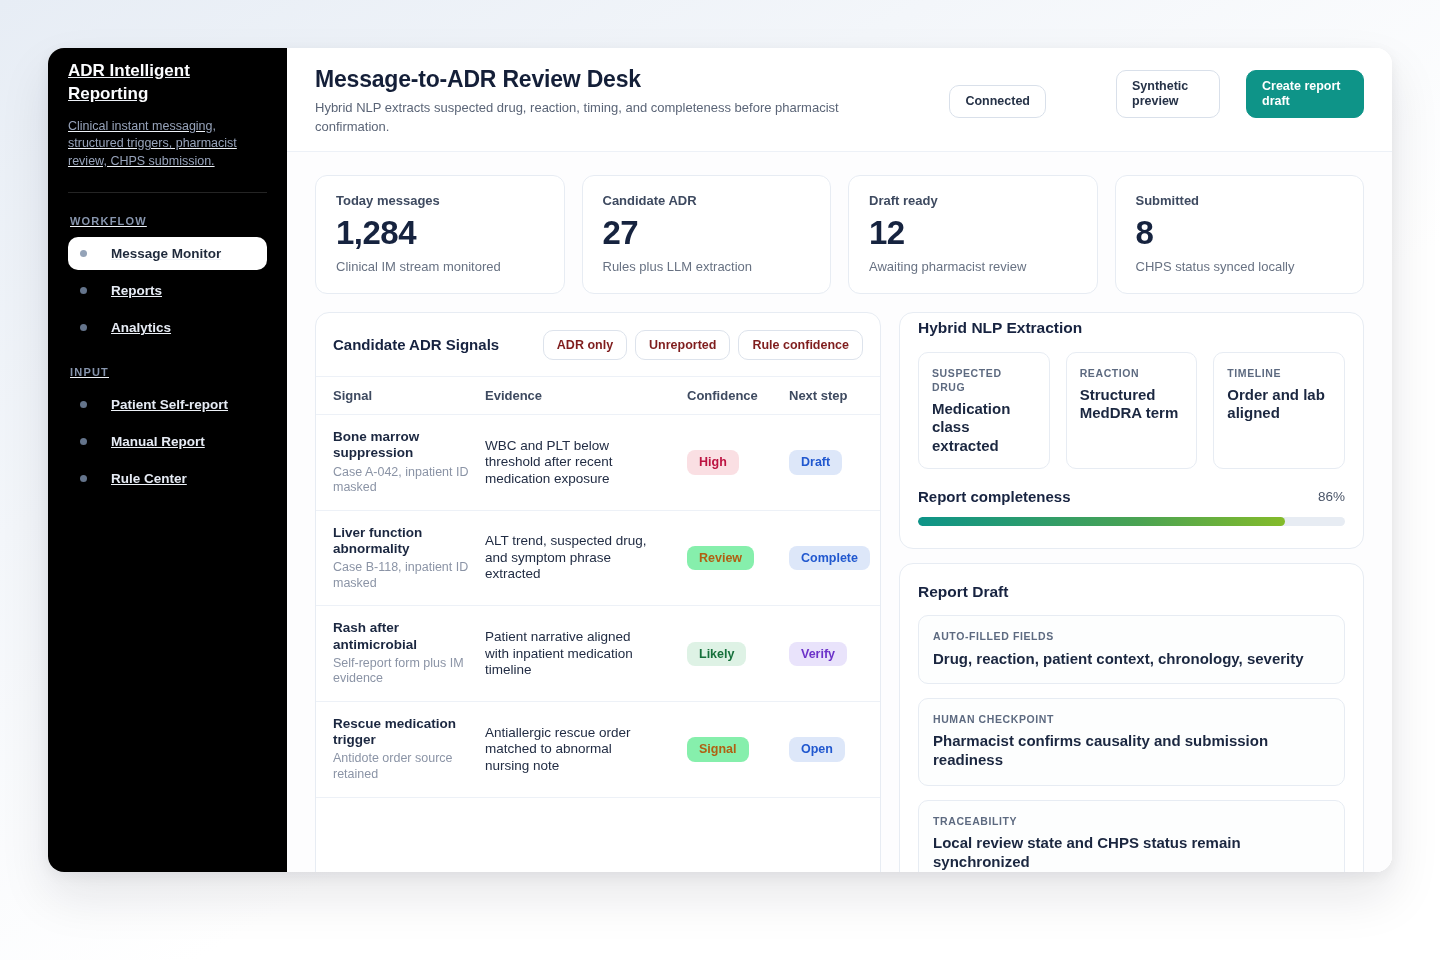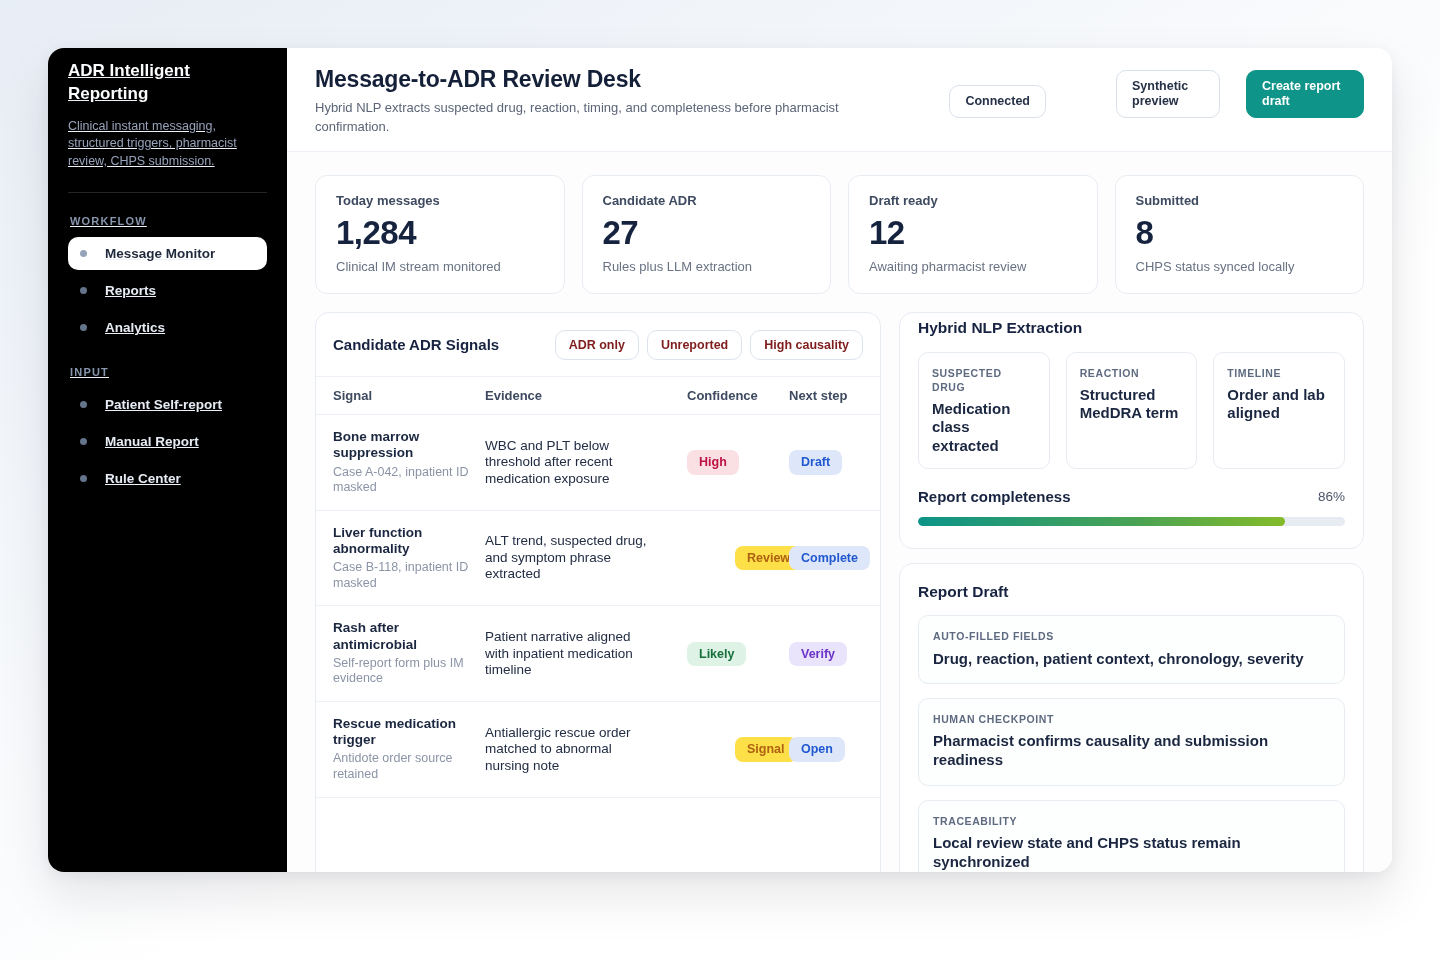--- a/index.html
+++ b/index.html
@@ -18,21 +18,21 @@
   
   .sidebar {
     width:239px; flex:0 0 239px; background:#000000; color:#eef2f8;
     padding:12px 20px; display:flex; flex-direction:column;text-decoration:underline;
   }
   .brand { font-size:17px; font-weight:800; line-height:1.35; color:#fbfcfe; }
   .brand-sub { margin-top:12px; font-size:12.5px; line-height:1.4; color:#97a3ba; }
   .side-divider { border:none; border-top:1px solid rgba(255,255,255,.14); margin:22px 0 20px; }
   .section-label { font-size:11px; font-weight:700; letter-spacing:1.2px; color:#8795ad; margin:2px 0 10px 2px; }
   .nav-item {
-    display:flex; align-items:center; gap:18px; padding:9px 12px; margin-bottom:4px;
+    display:flex; align-items:center; gap:24px; padding:9px 12px; margin-bottom:4px;
     border-radius:10px; font-size:13.5px; font-weight:700; color:#e6ebf4; cursor:pointer;
   }
   .nav-item .dot { width:7px; height:7px; border-radius:50%; background:#64748b; flex:0 0 7px; }
   .nav-item.active { background:#ffffff; color:#1e293b; box-shadow:0 2px 6px rgba(0,0,0,.18); }
   .nav-item.active .dot { background:#94a3b8; }
   .nav-gap { height:16px; }
   
   .main { flex:1; display:flex; flex-direction:column; background:#fff; min-width:0; }
   .mhead {
     display:flex; justify-content:space-between; align-items:flex-start;
@@ -71,21 +71,21 @@
   .thead > div { font-size:13px; font-weight:700; color:#3e4a60; padding:11px 0; }
   .trow { border-bottom:1px solid #edf1f7; min-height:89px; padding-top:14px; padding-bottom:14px; }
   .sig-name { font-size:13.5px; font-weight:800; line-height:1.2; color:#1b2740; padding-right:14px; }
   .sig-meta { font-size:12.5px; color:#8b94a6; margin-top:3px; line-height:1.25; padding-right:14px; }
   .sig-ev { font-size:13.5px; line-height:1.22; color:#222d44; padding-right:34px; }
   .badge {
     display:inline-block; border-radius:8px; padding:6px 12px;
     font:800 12.5px/1 "Liberation Sans",sans-serif;
   }
   .tone-red    { background:#fadfe3; color:#bc1341; }
-  .tone-amber  { background:#fde047; color:#b06012;margin-left:48px; }
+  .tone-amber  { background:#86efac; color:#b06012; }
   .tone-green  { background:#def2e5; color:#16703b; }
   .tone-blue   { background:#dde7f9; color:#2158cf; }
   .tone-purple { background:#e9e3fb; color:#6c33c9; }
   
   .rightcol { display:flex; flex-direction:column; gap:14px; }
   .nlp { padding:6px 18px 22px; }
   .panel-title { font-size:15.5px; font-weight:800; color:#172340; }
   .nlp-cards { display:grid; grid-template-columns:repeat(3,1fr); gap:16px; margin-top:15px; }
   .mini-card { border:1px solid #e7ecf3; border-radius:10px; padding:13px 13px; min-height:107px; background:#fff; }
   .mini-label { font-size:10.5px; font-weight:800; letter-spacing:.6px; color:#5d6a80; line-height:1.35; }
@@ -179,21 +179,21 @@
       </div>
 
       <div class="cols">
 
         <section class="panel signals">
           <div class="sig-head">
             <div class="sig-title">Candidate ADR Signals</div>
             <div class="filters">
               <button class="filter-chip">ADR only</button>
               <button class="filter-chip">Unreported</button>
-              <button class="filter-chip">High causality</button>
+              <button class="filter-chip">Rule confidence</button>
             </div>
           </div>
 
           <div class="tgrid thead">
             <div>Signal</div>
             <div>Evidence</div>
             <div>Confidence</div>
             <div>Next step</div>
           </div>
 

